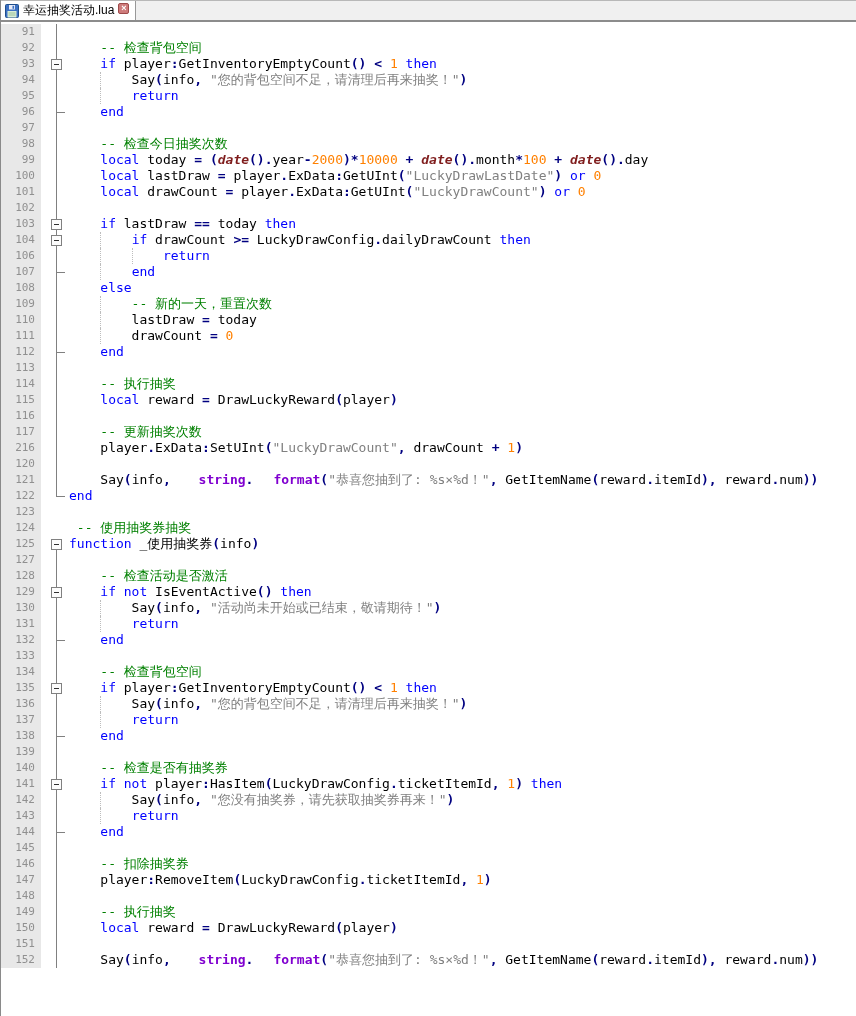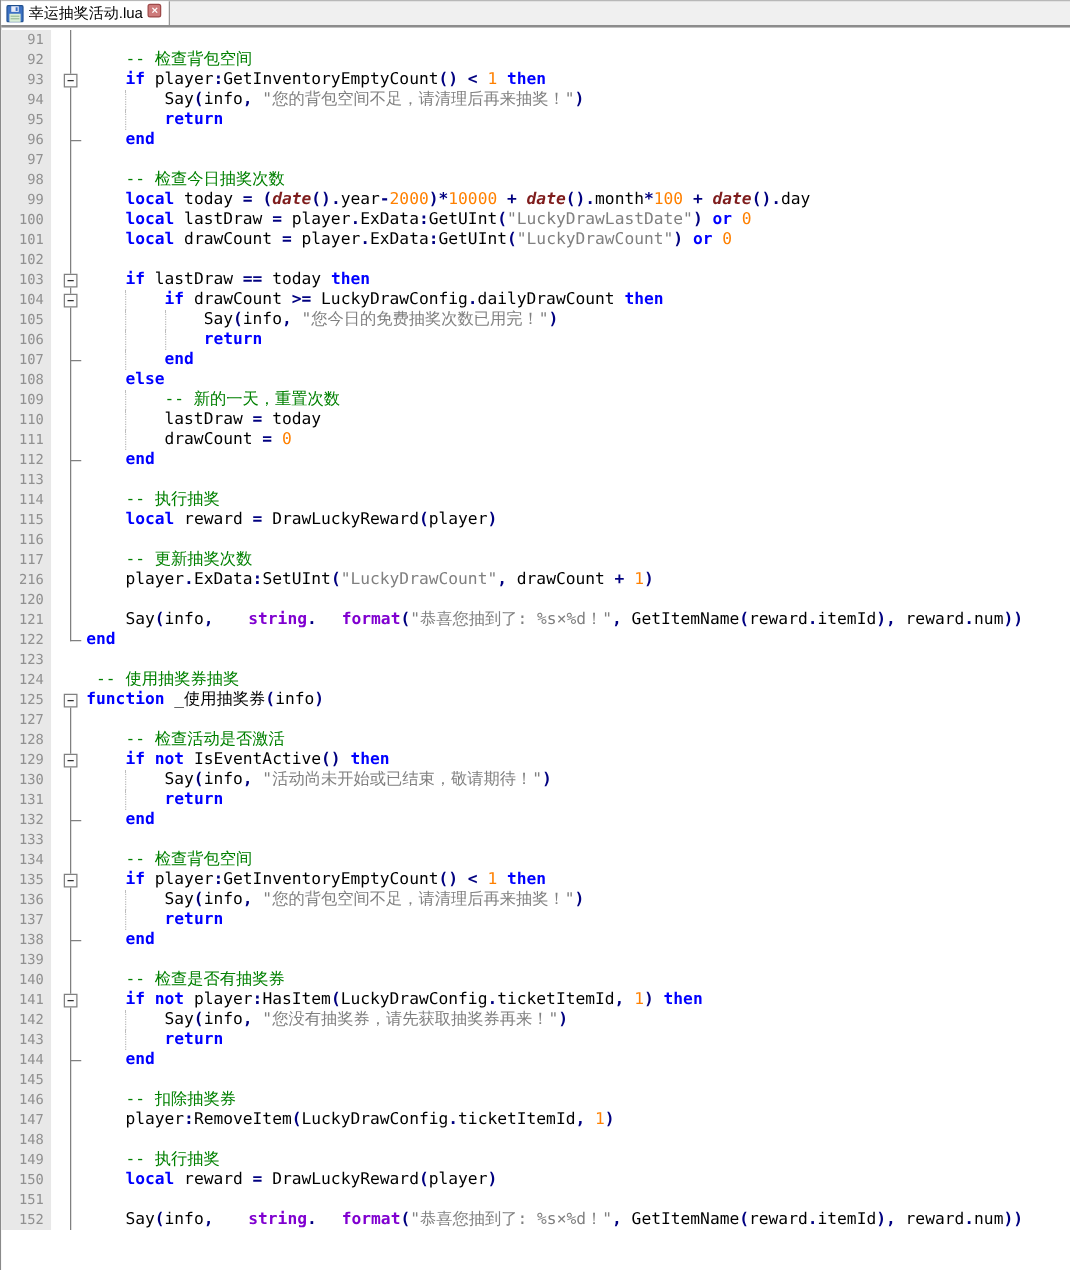--- a/index.html
+++ b/index.html
@@ -34,21 +34,21 @@
   .fbox::after { content:""; position:absolute; left:2px; right:2px; top:4px; height:1px;
                  background:#303030; }
   .code { position:relative; margin-left:2px; font-family:"DejaVu Sans Mono", monospace;
           font-size:13px; line-height:16px; white-space:pre; tab-size:4; flex:1 1 auto; }
   .guide { position:absolute; top:0; bottom:0; width:0;
            border-left:1px dotted #bdbdbd; }
 
   
   .tok-p  { color:#000000; }
   .tok-c  { color:#008000; }
-  .tok-k  { color:#0000ff; font-weight:bold; }
+  .tok-k  { color:#0000ff; font-weight:normal; }
   .tok-k2 { color:#7f1d1d; font-weight:bold; font-style:italic; }
   .tok-k3 { color:#8000d0; font-weight:bold;margin-left:20px; }
   .tok-o  { color:#000080; font-weight:bold; }
   .tok-n  { color:#ff8000; }
   .tok-s  { color:#808080; }
 </style>
 </head>
 <body>
 
 <div id="app">
@@ -166,27 +166,20 @@
       </div>
       <div class="row">
         <div class="num">104</div>
         <div class="fold">
           <span class="vline"></span>
           <span class="fbox"></span>
         </div>
         <pre class="code"><span class="guide" style="left: 4ch;"></span><span class="tok-p">        </span><span class="tok-k">if</span><span class="tok-p"> drawCount </span><span class="tok-o">&gt;=</span><span class="tok-p"> LuckyDrawConfig</span><span class="tok-o">.</span><span class="tok-p">dailyDrawCount </span><span class="tok-k">then</span></pre>
       </div>
       <div class="row">
-        <div class="num">105</div>
-        <div class="fold">
-          <span class="vline"></span>
-        </div>
-        <pre class="code"><span class="guide" style="left: 4ch;"></span><span class="guide" style="left: 8ch;"></span><span class="tok-p">            Say</span><span class="tok-o">(</span><span class="tok-p">info</span><span class="tok-o">,</span><span class="tok-p"> </span><span class="tok-s">"您今日的免费抽奖次数已用完！"</span><span class="tok-o">)</span></pre>
-      </div>
-      <div class="row">
         <div class="num">106</div>
         <div class="fold">
           <span class="vline"></span>
         </div>
         <pre class="code"><span class="guide" style="left: 4ch;"></span><span class="guide" style="left: 8ch;"></span><span class="tok-p">            </span><span class="tok-k">return</span></pre>
       </div>
       <div class="row">
         <div class="num">107</div>
         <div class="fold">
           <span class="vline"></span>

